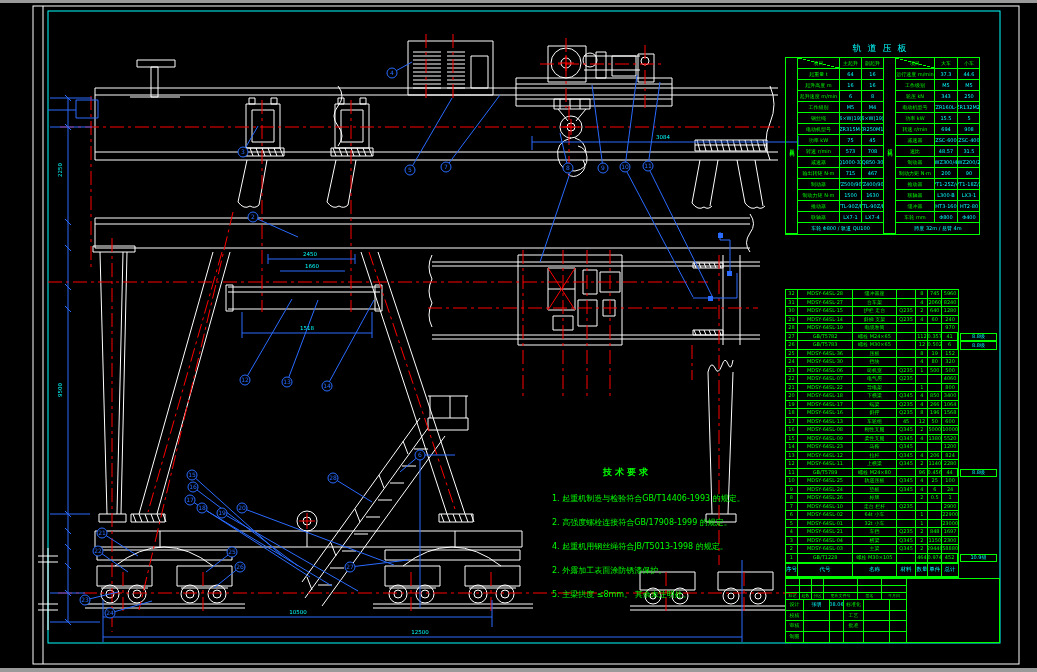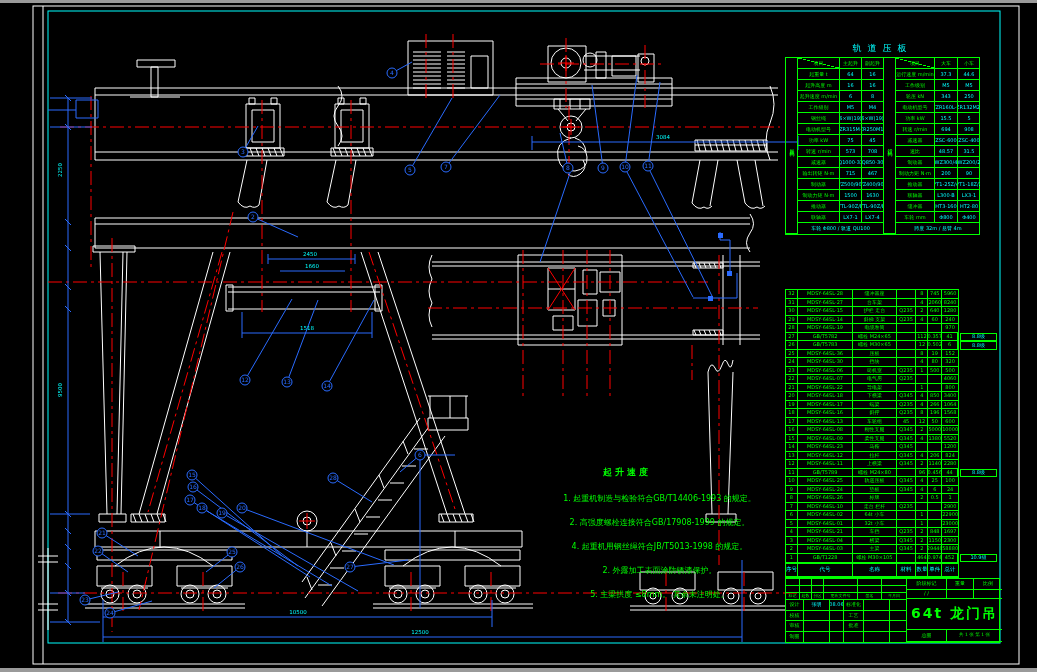--- a/index.html
+++ b/index.html
@@ -25,21 +25,21 @@
         justify-content:center;overflow:hidden;white-space:nowrap;}
   .cell:last-child{border-right:none;}
   .lastrow .cell{border-bottom:none;}
   .val{color:#00ffff;}
   .vgroup{writing-mode:vertical-rl;letter-spacing:1px;}
   .diag{background:linear-gradient(to top right,transparent 48%,#00ff00 48%,#00ff00 52%,transparent 52%);}
   #param-title{position:absolute;left:785px;top:42px;width:195px;color:#00ffff;
     font-size:9px;letter-spacing:6px;text-align:center;}
   #notes{position:absolute;left:552px;top:466px;width:215px;color:#00ff00;}
   #notes .nt{font-size:9px;font-weight:bold;letter-spacing:3px;text-align:center;width:150px;margin-bottom:14px;}
-  #notes .ni{font-size:8px;margin-bottom:13px;white-space:nowrap;text-align:center;}
+  #notes .ni{font-size:8px;margin-bottom:13px;white-space:nowrap;}
   #tb-title{font-size:14px;font-weight:bold;color:#00ff00;letter-spacing:2px;
     display:flex;align-items:center;justify-content:center;}
 </style>
 </head>
 <body>
 
 <div id="strip-top" class="strip"></div>
 <div id="strip-bottom" class="strip"></div>
 
 <svg id="drawing" width="1037" height="672" viewBox="0 0 1037 672">
@@ -798,39 +798,22 @@
       </div>
       <div class="row lastrow" style="flex: 1 1 0%;">
         <div class="cell" style="width: 18px;">制图</div>
         <div class="cell val" style="width: 26px;"></div>
         <div class="cell val" style="width: 14px;"></div>
         <div class="cell" style="width: 20px;"></div>
         <div class="cell val" style="width: 26px;"></div>
         <div class="cell" style="width: 16px;"></div>
       </div>
     </div>
-  <div id="tb-right" style="width:95px;display:flex;flex-direction:column;">
-    <div class="row" style="height:11px;">
-      <div class="cell" style="width:40px;">阶段标记</div>
-      <div class="cell" style="width:27px;">重量</div>
-      <div class="cell" style="width:28px;">比例</div>
-    </div>
-    <div class="row" style="height:10px;">
-      <div class="cell" style="width:40px;">/ /</div>
-      <div class="cell" style="width:27px;"></div>
-      <div class="cell" style="width:28px;"></div>
-    </div>
-    <div id="tb-title" style="height:31px;border-bottom:1px solid #00ff00;">64t 龙门吊</div>
-    <div class="row" style="height:13px;">
-      <div class="cell" style="width:40px;">总图</div>
-      <div class="cell" style="width:55px;font-size:4.5px;">共 1 张 第 1 张</div>
-    </div>
-  </div>
 </div>
 
 <div id="notes">
-  <div class="nt">起升速度</div>
+  <div class="nt">技术要求</div>
   <div class="ni">1. 起重机制造与检验符合GB/T14406-1993 的规定。</div>
   <div class="ni">2. 高强度螺栓连接符合GB/17908-1999 的规定。</div>
   <div class="ni">4. 起重机用钢丝绳符合JB/T5013-1998 的规定。</div>
   <div class="ni">2. 外露加工表面涂防锈漆保护。</div>
   <div class="ni">5. 主梁拱度  ≤8mm。 其余未注明处。</div>
 </div>
 
 </body></html>

